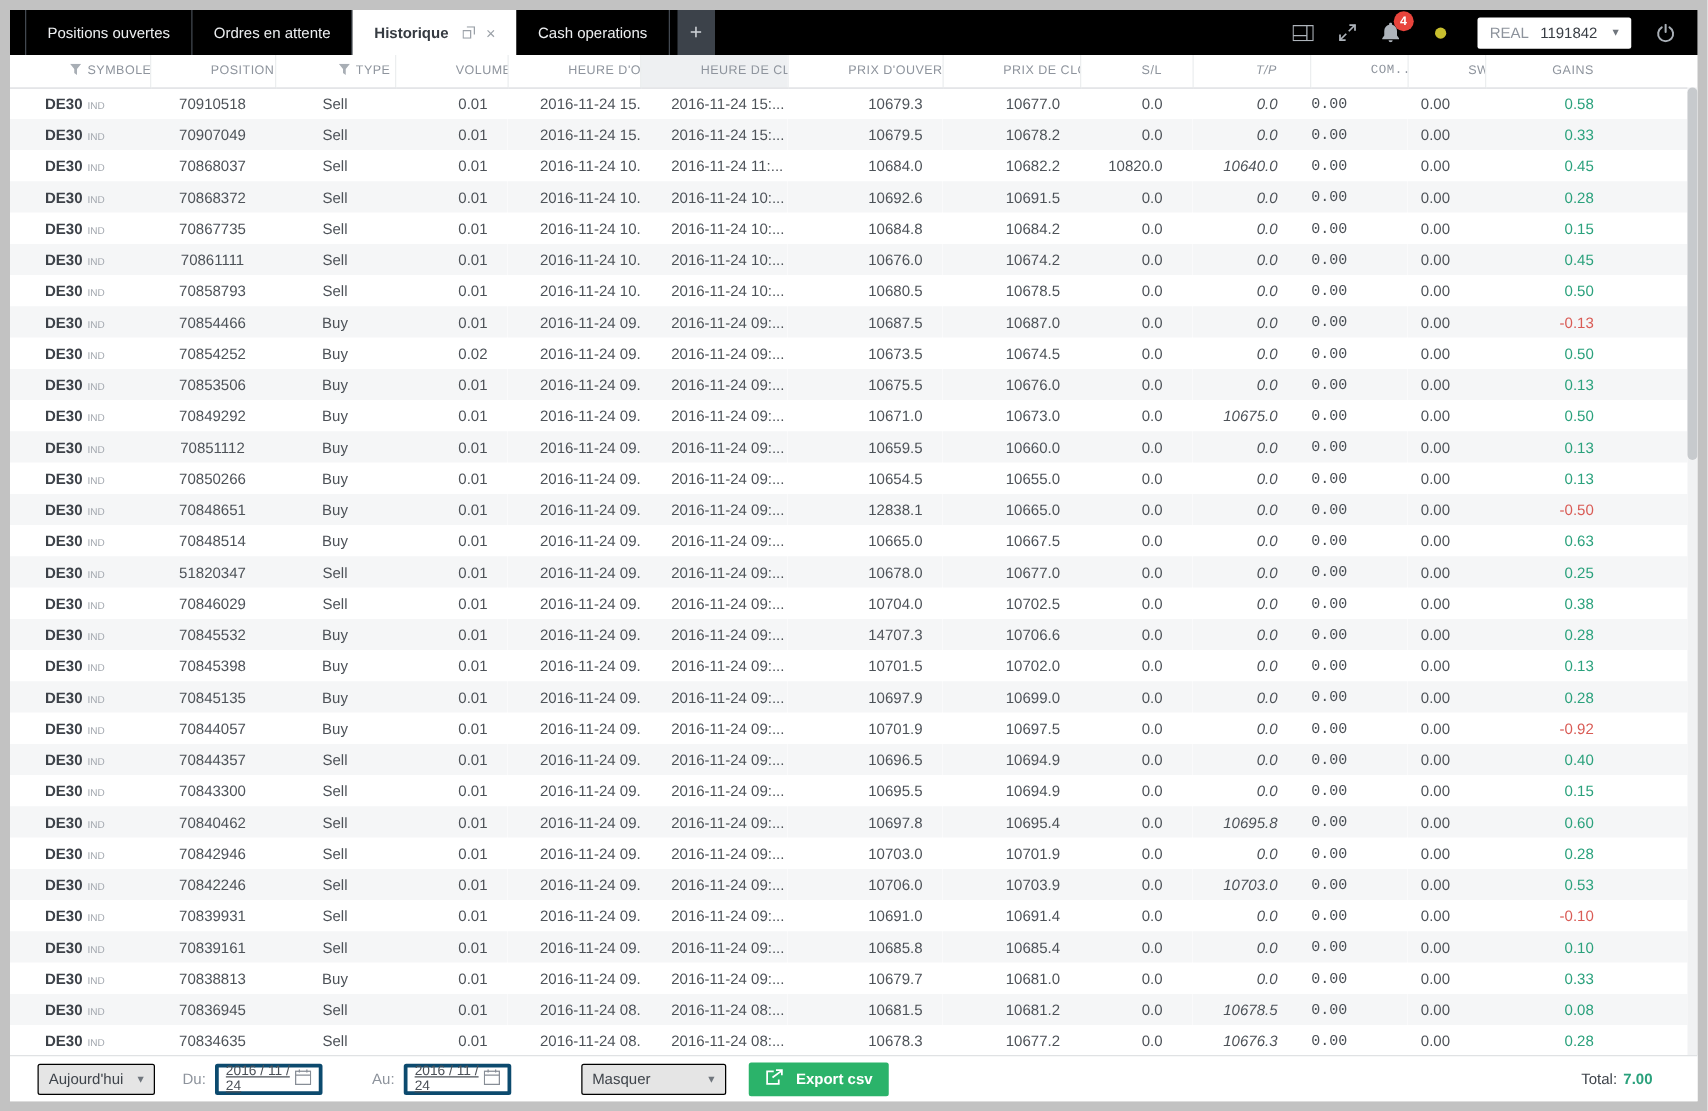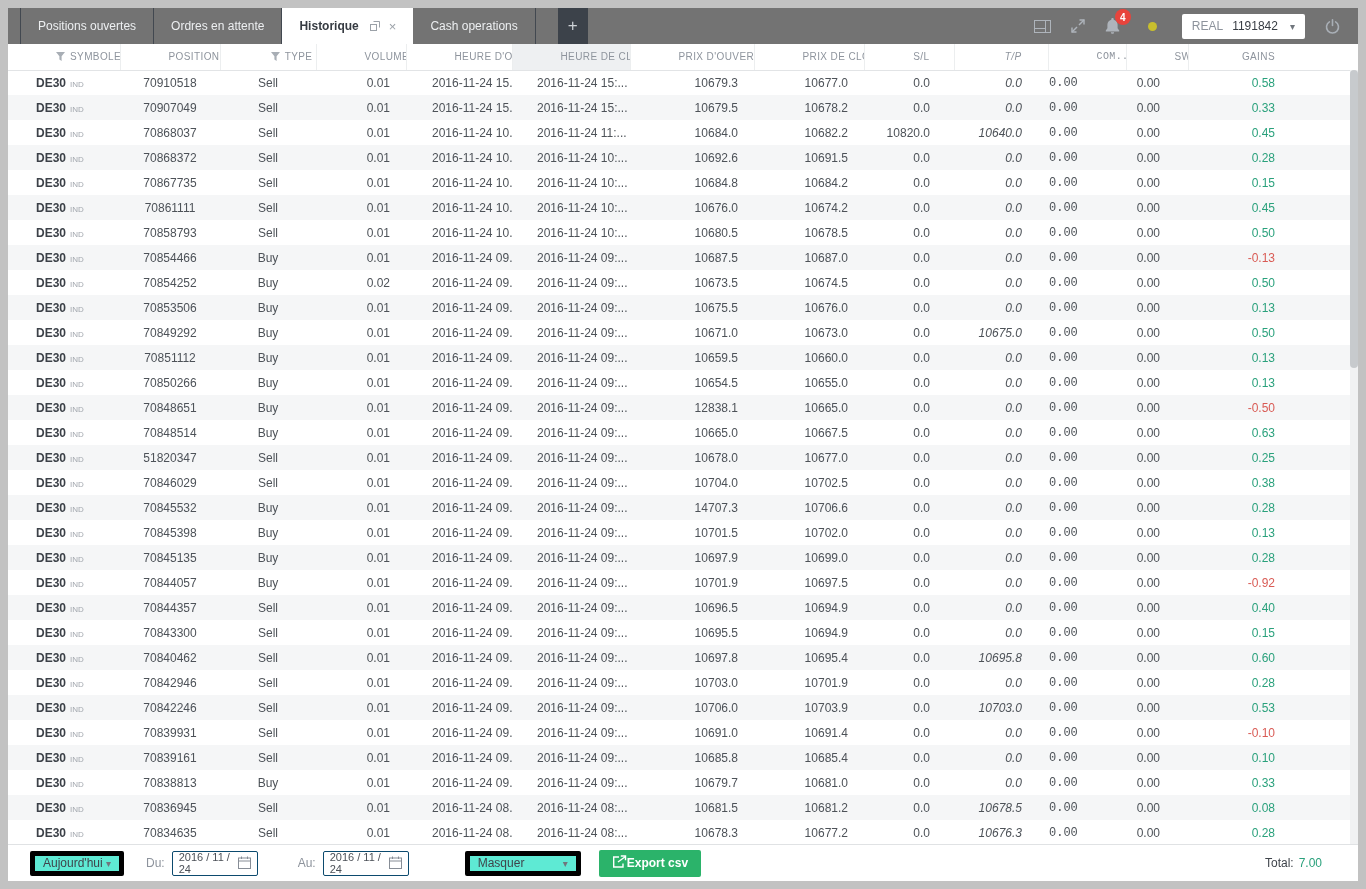--- a/index.html
+++ b/index.html
@@ -5,21 +5,21 @@
   html,body{margin:0;padding:0;}
   body{
     width:1366px;height:889px;
     background:#c2c2c2;
     font-family:"Liberation Sans", sans-serif;
     position:relative;overflow:hidden;
   }
   .app{position:absolute;left:8px;top:8px;width:1350px;height:873px;background:#fff;display:flex;flex-direction:column;}
 
   
-  .topbar{height:36px;background:#737373;display:flex;align-items:stretch;flex:0 0 auto;gap:16px;}
+  .topbar{height:36px;background:#000000;display:flex;align-items:stretch;flex:0 0 auto;}
   .tabs{display:flex;margin-left:12px;}
   .tab{display:flex;align-items:center;padding:0 17px;font-size:12px;color:#edeff1;border-right:1px solid #424850;white-space:nowrap;cursor:pointer;}
   .tab:first-child{border-left:1px solid #424850;}
   .tab.active{background:#fff;color:#363b42;font-weight:bold;border-right:none;}
   .tab-ico{margin-left:11px;display:inline-flex;align-items:center;color:#9ba1a8;font-weight:normal;line-height:1;}
   .tab-close{font-size:13px;margin-left:9px;}
   .addtab{width:30px;margin-left:6px;background:#3c424a;color:#cdd1d6;font-size:17px;display:flex;align-items:center;justify-content:center;cursor:pointer;}
   .top-right{margin-left:auto;display:flex;align-items:center;padding-right:8px;}
   .tico{display:inline-flex;align-items:center;justify-content:center;margin:0 10px;cursor:pointer;position:relative;}
   .badge{position:absolute;top:-9px;right:-11px;min-width:16px;height:16px;padding:0 2px;border-radius:9px;background:var(--badge-red,#e8443c);color:#fff;font-size:10px;font-weight:bold;display:flex;align-items:center;justify-content:center;box-sizing:border-box;}
@@ -56,30 +56,30 @@
   .c10{text-align:right;padding-right:26px;font-style:italic;}
   .c11{text-align:left;padding-right:26px;font-family:Liberation Mono, monospace;}
   .c12{text-align:right;padding-right:28px;}
   .c13{text-align:right;padding-right:75px;}
 
   .vscroll{position:absolute;top:26px;right:0;width:8px;height:775px;background:#f1f2f3;}
   .vthumb{position:absolute;top:0;left:0;width:8px;height:298px;background:#c7cacd;border-radius:4px;cursor:grab;}
 
   
   .footer{height:36px;flex:0 0 auto;display:flex;align-items:center;border-top:1px solid #e0e2e4;padding-left:22px;background:#fff;}
-  .select{height:25px;box-sizing:border-box;border:5px solid #000000;border-radius:2px;background:#5eead4;display:flex;align-items:center;justify-content:space-between;padding:0 8px;font-size:12px;color:#3f444b;cursor:pointer;}
+  .select{height:25px;box-sizing:border-box;border:1px solid #000000;border-radius:2px;background:#e5e5e5;display:flex;align-items:center;justify-content:space-between;padding:0 8px;font-size:12px;color:#3f444b;cursor:pointer;}
   .sel-period{width:94px;margin-right:22px;}
   .sel-mask{width:116px;margin-right:18px;}
   .flabel{color:#8d939c;font-size:12px;margin-right:7px;}
-  .datebox{height:25px;box-sizing:border-box;border:1px solid #0c4a6e;border-radius:2px;display:flex;align-items:center;justify-content:space-between;padding:0 6px;font-size:11px;color:#4b5057;cursor:text;}
+  .datebox{height:25px;box-sizing:border-box;border:3px solid #0c4a6e;border-radius:2px;display:flex;align-items:center;justify-content:space-between;padding:0 6px;font-size:11px;color:#4b5057;cursor:text;text-decoration:underline;}
   .db1{width:86px;margin-right:40px;}
   .db2{width:86px;margin-right:56px;}
-  .export{display:flex;align-items:center;gap:0;background:var(--accent-green,#2bb36a);height:27px;padding:0 13px;border:none;border-radius:2px;color:#fff;font-size:12px;font-weight:bold;font-family:inherit;cursor:pointer;}
+  .export{display:flex;align-items:center;gap:10px;background:var(--accent-green,#2bb36a);height:27px;padding:0 13px;border:none;border-radius:2px;color:#fff;font-size:12px;font-weight:bold;font-family:inherit;cursor:pointer;}
   .total{margin-left:auto;margin-right:36px;font-size:12px;color:#3f444b;}
-  .tval{color:var(--positive,#2aa17c);font-weight:normal;margin-left:5px;}
+  .tval{color:var(--positive,#2aa17c);font-weight:bold;margin-left:5px;}
 </style>
 </head>
 <body>
 
 <div class="app">
 
   <div class="topbar">
     <div class="tabs">
         <div class="tab">
           <span>Positions ouvertes</span>

